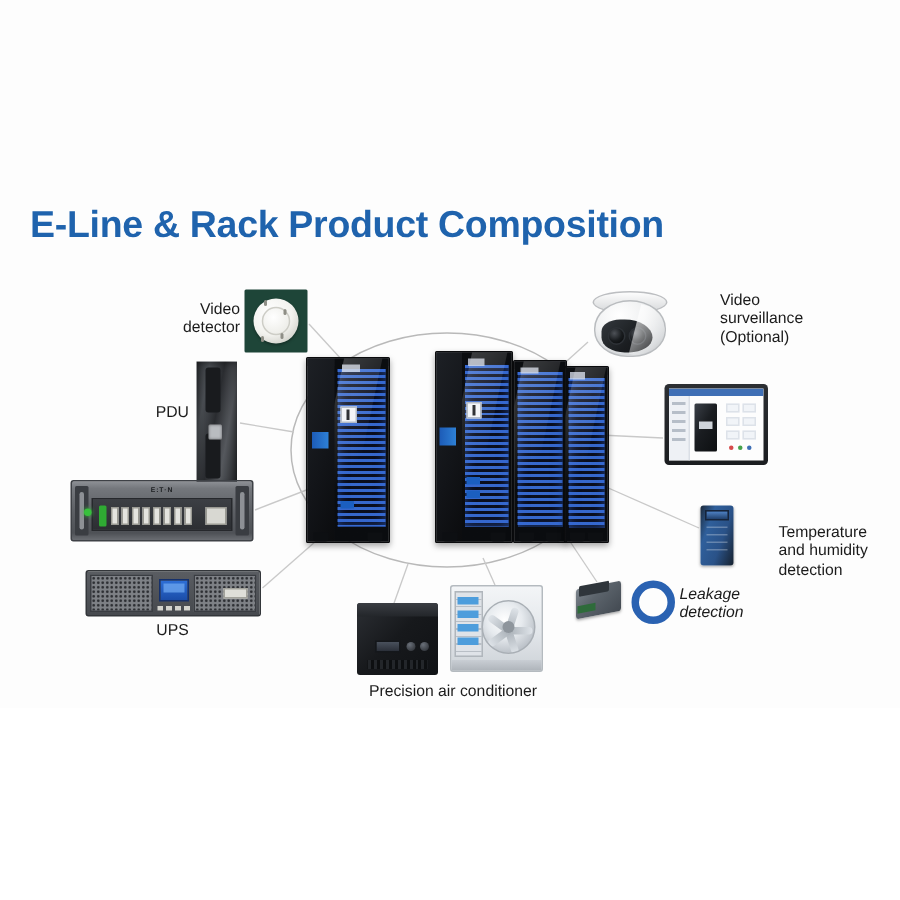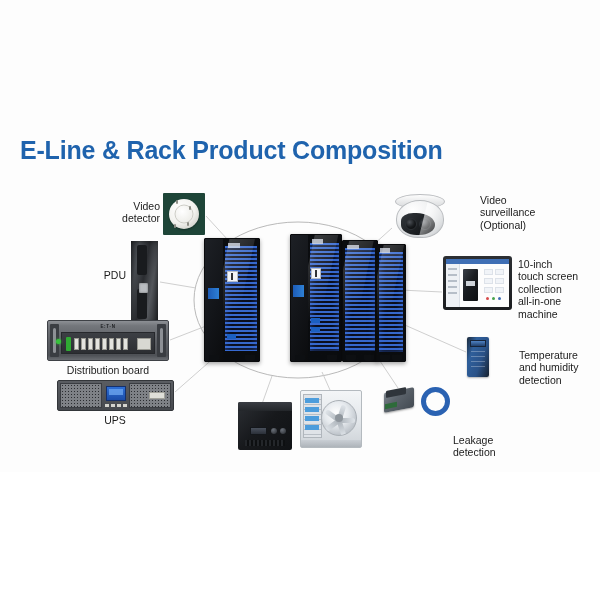--- a/index.html
+++ b/index.html
@@ -278,21 +278,20 @@
           <div class="brk" style="left:19px;"></div>
         <div class="brk" style="left:26px;"></div>
           <div class="brk" style="left:33px;"></div>
         <div class="brk" style="left:40px;"></div>
           <div class="brk" style="left:47px;"></div>
         <div class="brk" style="left:54px;"></div>
           <div class="brk" style="left:61px;"></div>
         <div class="side"></div>
       </div>
     </div>
-    <div class="lbl c" style="left:38px;top:364px;width:140px;">Distribution board</div>
 
     <div class="art" id="ups-art">
       <div class="mesh" style="left:2px;width:42px;"></div>
       <div class="mesh" style="right:2px;width:42px;"></div>
       <div class="lcd"></div>
       <div class="btns"></div>
       <div class="tag"></div>
     </div>
     <div class="lbl c" style="left:75px;top:414px;width:80px;">UPS</div>
 
@@ -312,28 +311,29 @@
       <div class="fan">
         <div class="bl" style="transform:rotate(0deg)"></div>
         <div class="bl" style="transform:rotate(72deg)"></div>
         <div class="bl" style="transform:rotate(144deg)"></div>
         <div class="bl" style="transform:rotate(216deg)"></div>
         <div class="bl" style="transform:rotate(288deg)"></div>
         <div class="hub"></div>
       </div>
       <div class="base"></div>
     </div>
+    <div class="lbl c" style="left:222px;top:455px;width:160px;">Precision air conditioner</div>
 
     <div class="art" id="leak-art">
       <div class="body"></div>
         <div class="cap"></div>
         <div class="grn"></div>
     </div>
     <div id="leak-ring"></div>
-    <div class="lbl" style="left:453px;top:434px;width:72px;">Leakage
+    <div class="lbl" style="left:453px;top:390px;width:72px;font-style:italic;">Leakage
 detection</div>
 
     <div class="art" id="th-art">
       <div class="scr"></div>
       <div class="line" style="top:14px;"></div>
       <div class="line" style="top:19px;"></div>
       <div class="line" style="top:24px;"></div>
       <div class="line" style="top:29px;"></div>
     </div>
     <div class="lbl" style="left:495px;top:349px;width:100px;margin-left:24px;">Temperature
@@ -355,25 +355,20 @@
         <div class="cell" style="left:49px;top:10px;"></div>
         <div class="cell" style="left:38px;top:19px;"></div>
         <div class="cell" style="left:49px;top:19px;"></div>
         <div class="cell" style="left:38px;top:28px;"></div>
         <div class="cell" style="left:49px;top:28px;"></div>
         <div class="dot" style="left:40px;top:38px;background:#d64b4b;"></div>
         <div class="dot" style="left:46px;top:38px;background:#46a24b;"></div>
         <div class="dot" style="left:52px;top:38px;background:#3f6fb5;"></div>
       </div>
     </div>
-    <div class="lbl" style="left:518px;top:258px;width:80px;">10-inch
-touch screen
-collection
-all-in-one
-machine</div>
 
     <div class="art" id="cam-art">
       <div class="base"></div>
       <div class="dome">
         <div class="face"></div>
         <div class="lens" style="left:8px;"></div>
         <div class="lens" style="left:22px;"></div>
         <div class="sheen"></div>
       </div>
     </div>

